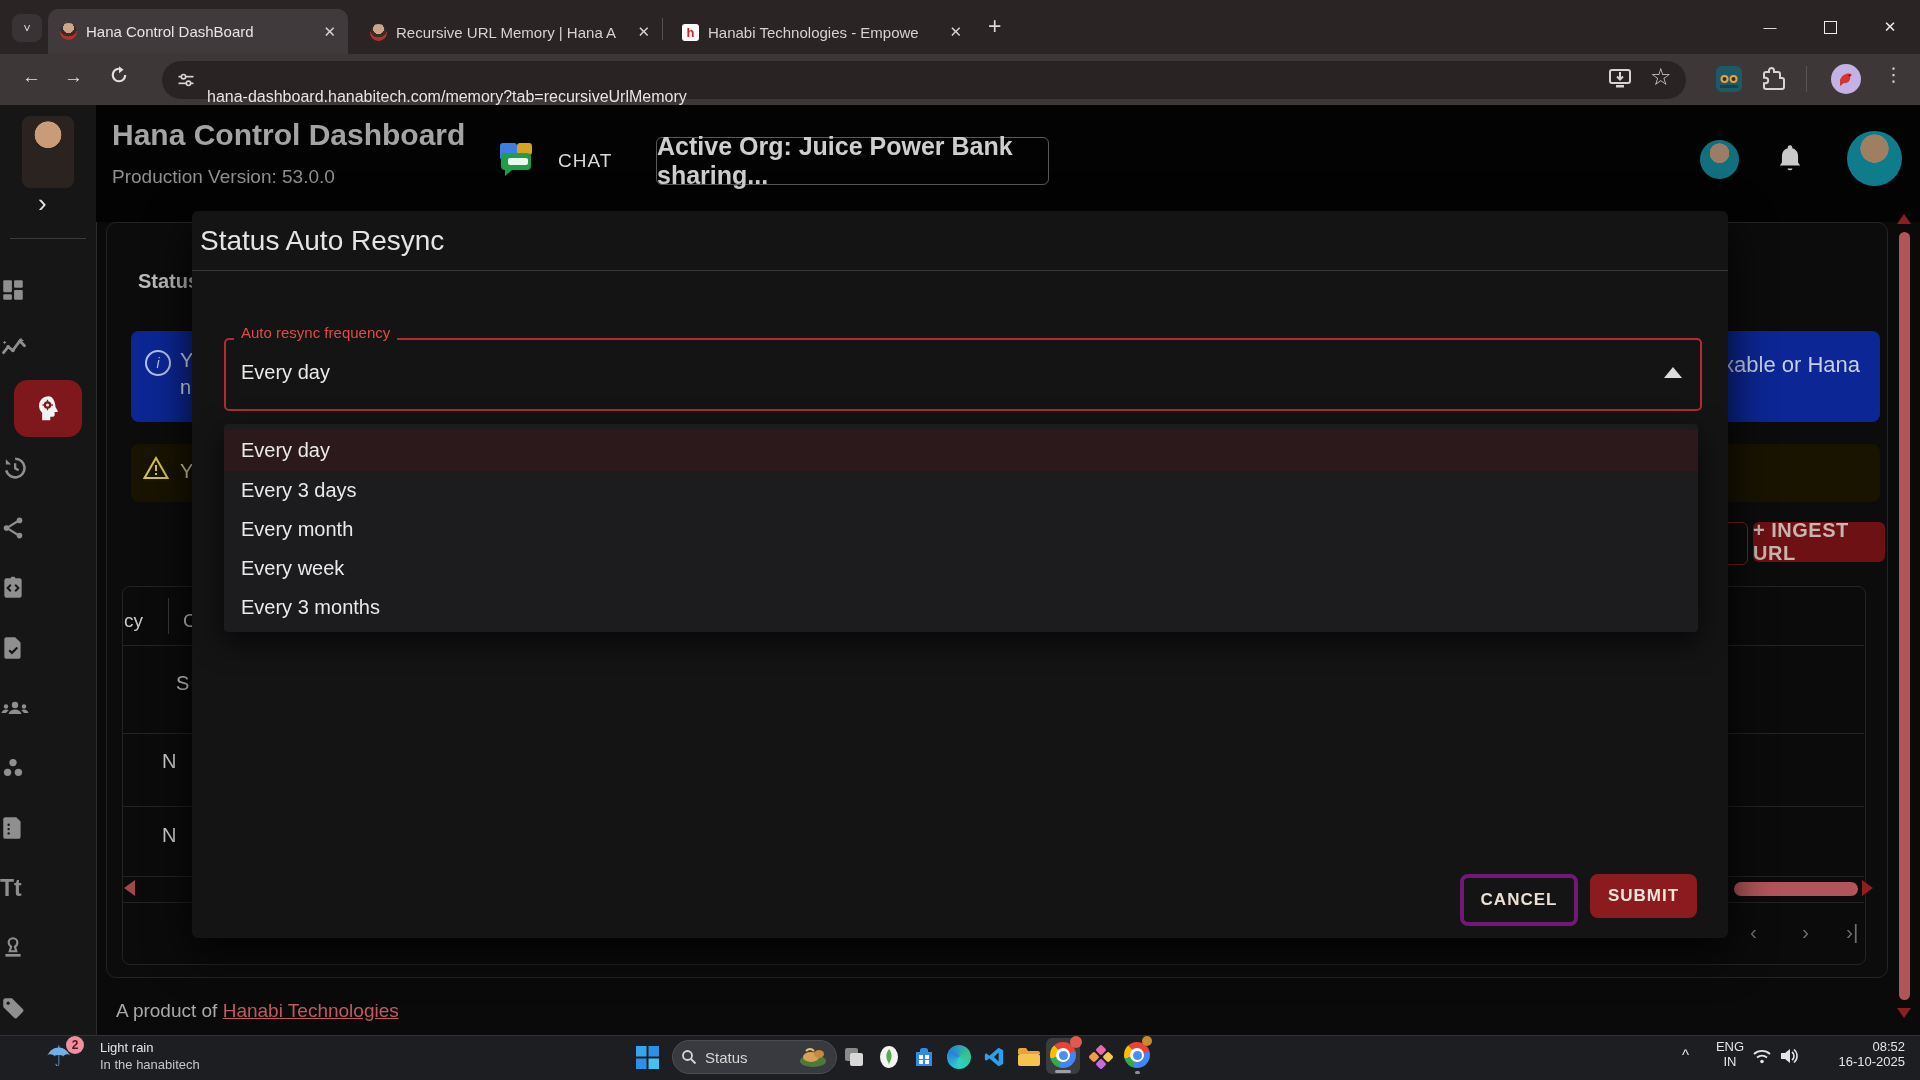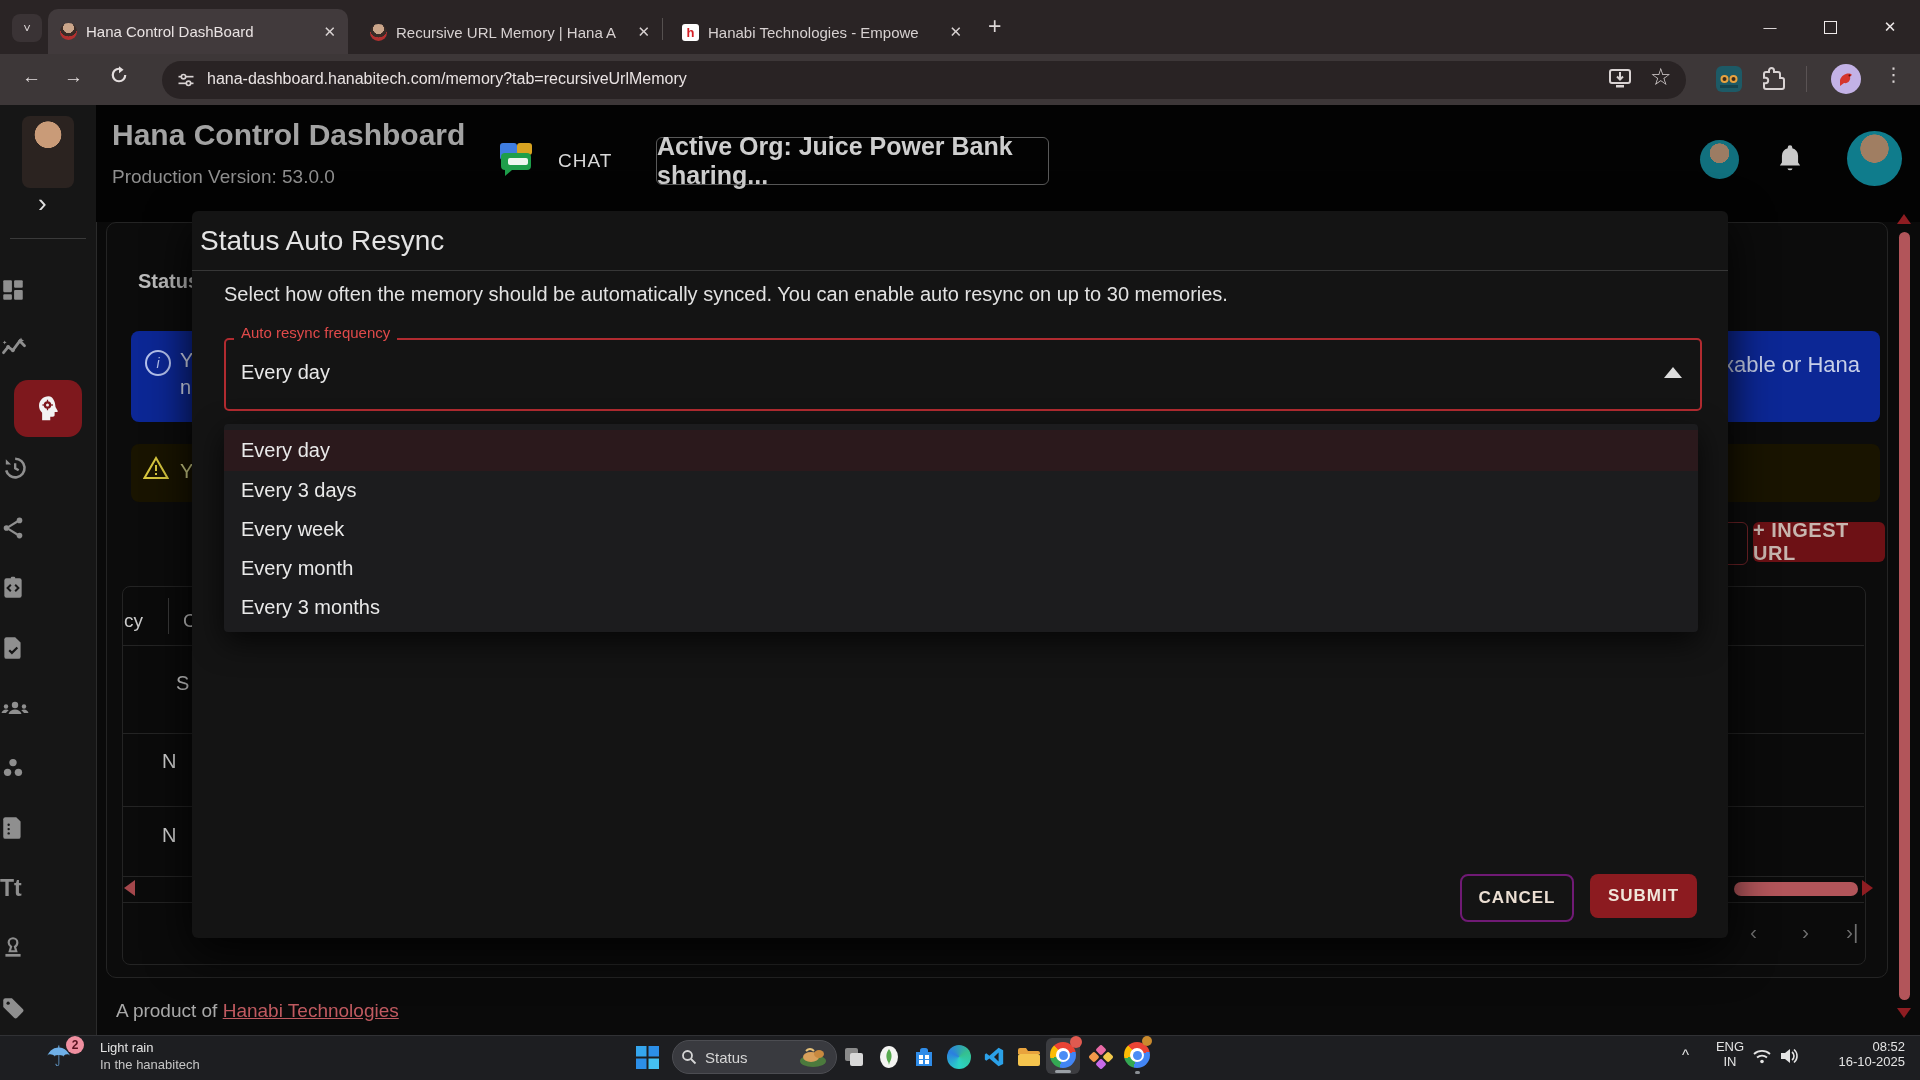--- a/index.html
+++ b/index.html
@@ -43,21 +43,21 @@
          box-shadow:0 14px 45px rgba(0,0,0,.85);}
   .mtitle{left:8px;top:14px;font-size:28px;color:#e4e4e4;}
   .mdesc{left:32px;top:72px;font-size:20px;color:#e2e2e2;}
   .select{left:32px;top:127px;width:1474px;height:69px;border:2px solid #b12b30;border-radius:5px;}
   .selectlabel{left:42px;top:113px;background:#141414;padding:0 7px;font-size:15px;color:#e04a4a;}
   .selectvalue{left:49px;top:150px;font-size:20px;color:#e8e8e8;}
   .menu{left:32px;top:213px;width:1474px;height:208px;background:#1c1c1e;border-radius:4px;
         box-shadow:0 10px 30px rgba(0,0,0,.7);padding:6px 0;box-sizing:border-box;}
   .opt{height:39px;display:flex;align-items:center;padding-left:17px;font-size:20px;color:#e9e9e9;}
   .opt.sel{background:#2b191c;}
-  .btn-cancel{left:1268px;top:663px;width:110px;height:44px;border:2px solid #701a75;border-radius:8px;
+  .btn-cancel{left:1268px;top:663px;width:110px;height:44px;border:4px solid #701a75;border-radius:8px;
               color:#ecdfd3;font-size:17px;font-weight:bold;letter-spacing:1px;justify-content:center;}
   .btn-submit{left:1398px;top:663px;width:107px;height:44px;background:#8c1b20;border-radius:8px;
               color:#f1e6da;font-size:17px;font-weight:bold;letter-spacing:1px;justify-content:center;}
   
   .taskbar{left:0;top:1035px;width:1920px;height:45px;background:#1d1e21;border-top:1px solid #303134;}
   .tbicon{top:1043px;width:28px;height:28px;justify-content:center;}
   .tbtext{color:#e4e4e4;font-size:13px;}
   .chrome-ball{width:26px;height:26px;border-radius:50%;
      background:conic-gradient(from -45deg,#ea4335 0 120deg,#4285f4 0 240deg,#34a853 0 300deg,#fbbc05 0 360deg);
      position:relative;}
@@ -116,21 +116,21 @@
   <div class="abs" style="left:176px;top:70px;">
     <svg width="20" height="20" viewBox="0 0 24 24">
         <g stroke="#d9d3d3" stroke-width="2" fill="none">
           <line x1="3" y1="8" x2="21" y2="8"></line>
           <line x1="3" y1="16" x2="21" y2="16"></line>
           <circle cx="9" cy="8" r="2.6" fill="#292324"></circle>
           <circle cx="15" cy="16" r="2.6" fill="#292324"></circle>
         </g>
       </svg>
   </div>
-  <div class="abs urltext" style="left:207px;top:70px;">hana-dashboard.hanabitech.com/memory?tab=recursiveUrlMemory</div>
+  <div class="abs urltext" style="left:207px;top:88px;">hana-dashboard.hanabitech.com/memory?tab=recursiveUrlMemory</div>
   <div class="abs" style="left:1608px;top:68px;">
     <svg width="24" height="22" viewBox="0 0 24 22">
         <rect x="2" y="2" width="20" height="13" rx="2" fill="none" stroke="#d9d3d3" stroke-width="2"></rect>
         <rect x="8" y="17" width="8" height="2.5" fill="#d9d3d3"></rect>
         <path d="M12 4v7M9 8.5l3 3 3-3" stroke="#d9d3d3" stroke-width="2" fill="none"></path>
       </svg>
   </div>
   <div class="abs toolic" style="left:1650px;top:63px;font-size:24px;">☆</div>
   <div class="abs" style="left:1716px;top:66px;width:26px;height:26px;border-radius:6px;background:#1d5a66;">
     <svg width="26" height="26" viewBox="0 0 26 26">
@@ -341,32 +341,31 @@
   <div class="abs" style="left:1899px;top:232px;width:11px;height:768px;background:#b2555a;border-radius:6px;"></div>
   <div class="abs" style="left:1897px;top:1008px;width:0;height:0;border-left:7px solid transparent;border-right:7px solid transparent;border-top:10px solid #8f1d22;"></div>
 
   <div class="abs" style="left:116px;top:1000px;font-size:19px;color:#a9a9a9;">
     <span>A product of </span><span style="color:#c05a60;text-decoration:underline;">Hanabi Technologies</span>
   </div>
 
   <div class="abs modal">
     <div class="abs mtitle">Status Auto Resync</div>
     <div class="abs" style="left:0;top:59px;width:1536px;height:1px;background:#373737;"></div>
-    <div class="abs mdesc">Select how often the memory should be automatically synced. You can enable auto resync on up to 30 memories.</div>
 
     <div class="abs select"></div>
     <div class="abs selectlabel">Auto resync frequency</div>
     <div class="abs selectvalue">Every day</div>
     <div class="abs" style="left:1472px;top:156px;width:0;height:0;border-left:9px solid transparent;border-right:9px solid transparent;border-bottom:11px solid #dcdcdc;"></div>
 
     <div class="abs menu">
       <div class="opt sel" style="height:41px;">Every day</div>
       <div class="opt">Every 3 days</div>
+      <div class="opt">Every month</div>
       <div class="opt">Every week</div>
-      <div class="opt">Every month</div>
       <div class="opt">Every 3 months</div>
     </div>
 
     <div class="abs flex btn-cancel">CANCEL</div>
     <div class="abs flex btn-submit">SUBMIT</div>
   </div>
 
   <div class="abs taskbar"></div>
   <div class="abs" style="left:46px;top:1040px;font-size:28px;color:#6fb0e8;">☂</div>
   <div class="abs" style="left:66px;top:1036px;width:18px;height:18px;border-radius:50%;background:#ef8fa0;color:#59121f;font-size:12px;font-weight:bold;text-align:center;line-height:18px;">2</div>

